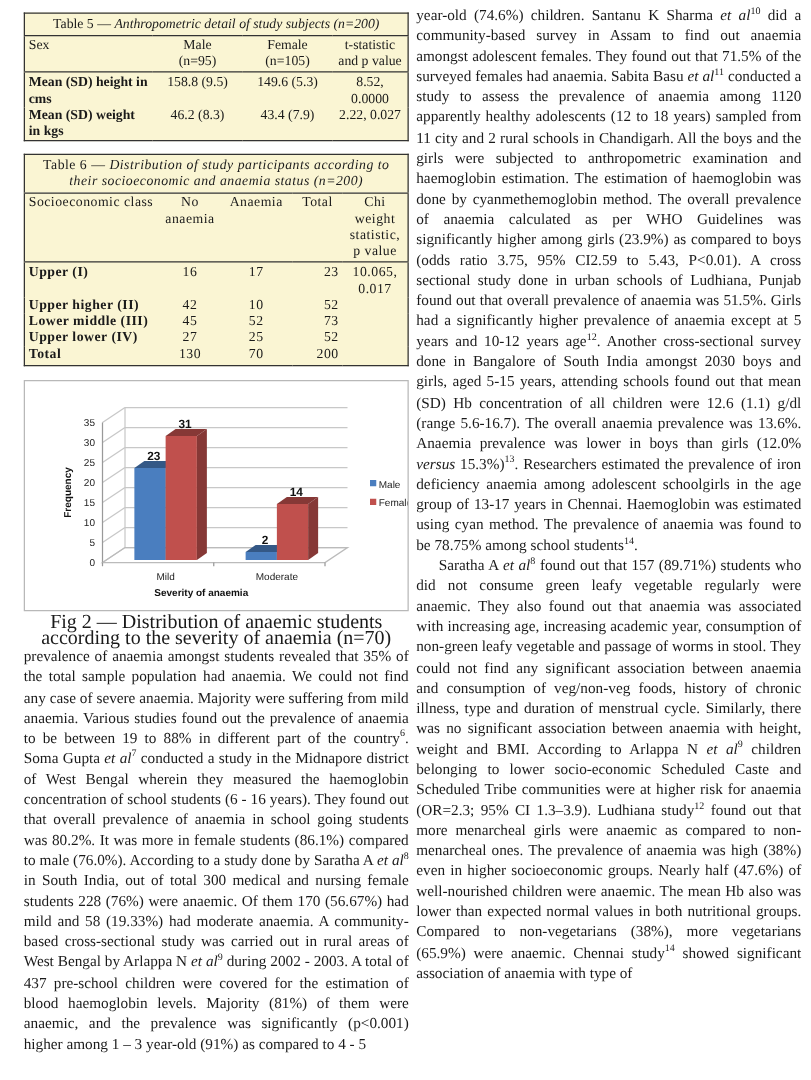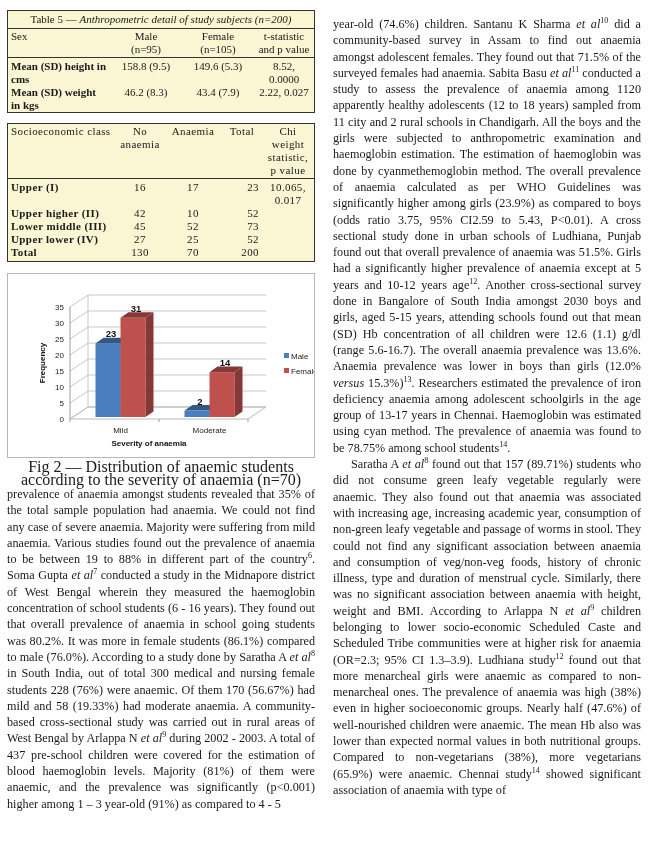--- a/index.html
+++ b/index.html
@@ -1,19 +1,19 @@
 <!DOCTYPE html>
 <html><head>
 <meta charset="utf-8">
 <style>
   html, body { margin: 0; padding: 0; background: #ffffff; }
   body { width: 649px; height: 864px; position: relative; overflow: hidden;
          font-family: "Liberation Serif", "DejaVu Serif", serif; color: #1a1a1a; }
-  .col-left { position: absolute; left: 7px; top: 0; width: 308px; }
-  .col-right { position: absolute; left: 333px; top: 16px; width: 308px; }
+  .col-left { position: absolute; left: 19px; top: 0; width: 308px; }
+  .col-right { position: absolute; left: 333px; top: 4px; width: 308px; }
 
   table.tbl { border-collapse: collapse; width: 308px; background: #faf5d3;
               border: 1.5px solid #333; font-size: 11px; line-height: 13px; }
   table.tbl caption { caption-side: top; background: #faf5d3; border: 1.5px solid #333;
               border-bottom: none; font-size: 11px; padding: 2px 4px; text-align: center; }
   table.tbl caption i { font-style: italic; }
   table.tbl th { font-weight: normal; padding: 1px 3px; vertical-align: top; }
   table.tbl thead tr { border-top: 1.5px solid #333; border-bottom: 1.5px solid #333; }
   table.tbl td { padding: 0 3px; vertical-align: top; }
   .c { text-align: center; }
@@ -61,20 +61,21 @@
       <tr>
         <td class="l">Mean (SD) weight in kgs</td>
         <td class="c">46.2 (8.3)</td>
         <td class="c">43.4 (7.9)</td>
         <td class="c">2.22, 0.027</td>
       </tr>
     </tbody>
   </table>
 
   <table class="tbl t6">
+    <caption><span>Table 6 —</span> <i>Distribution of study participants according to their socioeconomic and anaemia status (n=200)</i></caption>
     <thead>
       <tr>
         <th class="l" style="width:102px">Socioeconomic class</th>
         <th class="c" style="width:42px"><span>No</span><br><span>anaemia</span></th>
         <th class="c" style="width:52px">Anaemia</th>
         <th class="c" style="width:34px">Total</th>
         <th class="c"><span>Chi weight</span><br><span>statistic,</span><br><span>p value</span></th>
       </tr>
     </thead>
     <tbody>

